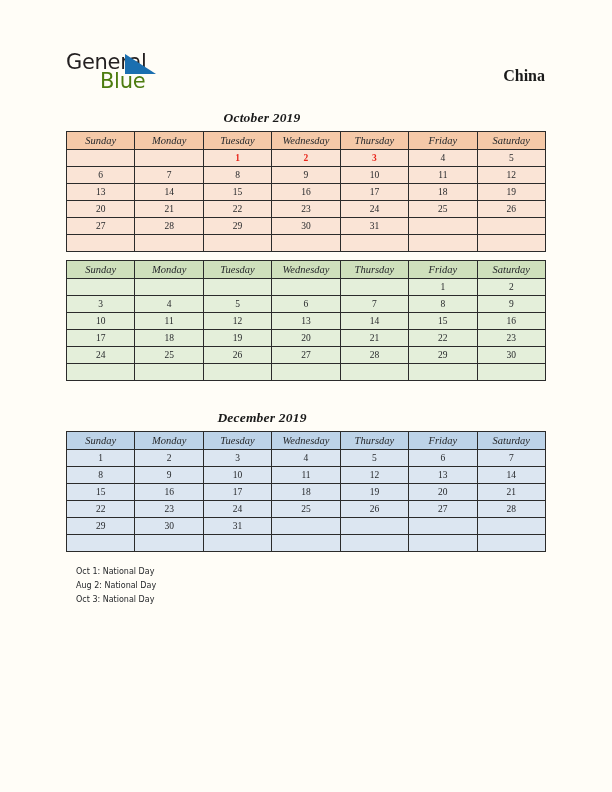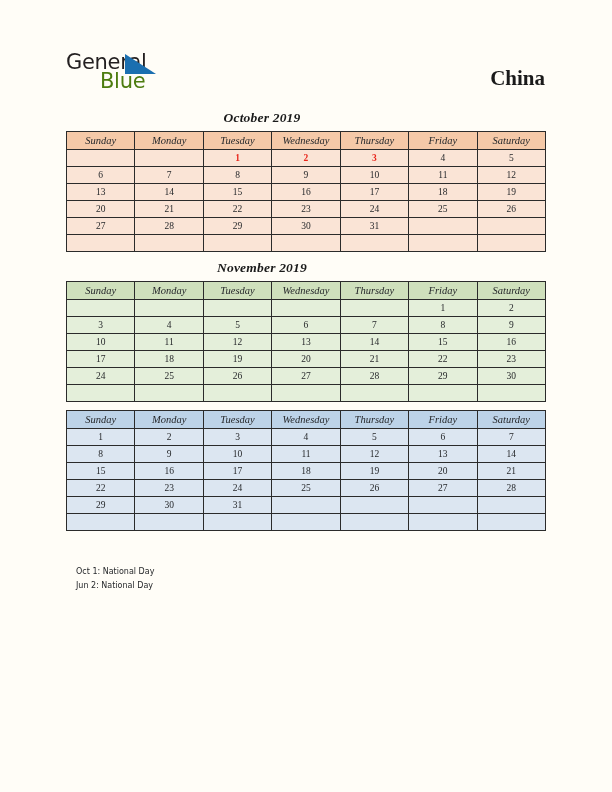--- a/index.html
+++ b/index.html
@@ -53,21 +53,21 @@
     font-size: 21px;
     letter-spacing: -0.3px;
     color: #4d7c0f;
     line-height: 1;
   }
   .country-title {
     position: absolute;
     right: 67px;
     top: 68px;
     font-family: "Liberation Serif", serif;
-    font-size: 21px;
+    font-size: 16px;
     font-weight: bold;
     color: #1a1a1a;
     line-height: 1;
   }
 
   
   .calendar-block {
     position: absolute;
     left: 66px;
     width: 392px;
@@ -229,21 +229,20 @@
           <td class="empty">&nbsp;</td>
           <td class="empty">&nbsp;</td>
           <td class="empty">&nbsp;</td>
           <td class="empty">&nbsp;</td>
         </tr>
       </tbody>
   </table>
 </div>
 
 <div class="calendar-block" id="block-1">
-  <div class="month-title">November 2019</div>
   <table class="calendar">
     <thead>
       <tr>
           <th>Sunday</th>
           <th>Monday</th>
           <th>Tuesday</th>
           <th>Wednesday</th>
           <th>Thursday</th>
           <th>Friday</th>
           <th>Saturday</th>
@@ -302,20 +301,21 @@
           <td class="empty">&nbsp;</td>
           <td class="empty">&nbsp;</td>
           <td class="empty">&nbsp;</td>
           <td class="empty">&nbsp;</td>
         </tr>
       </tbody>
   </table>
 </div>
 
 <div class="calendar-block" id="block-2">
+  <div class="month-title">December 2019</div>
   <table class="calendar">
     <thead>
       <tr>
           <th>Sunday</th>
           <th>Monday</th>
           <th>Tuesday</th>
           <th>Wednesday</th>
           <th>Thursday</th>
           <th>Friday</th>
           <th>Saturday</th>
@@ -375,14 +375,15 @@
           <td class="empty">&nbsp;</td>
           <td class="empty">&nbsp;</td>
           <td class="empty">&nbsp;</td>
         </tr>
       </tbody>
   </table>
 </div>
 
 <div class="holiday-notes">
     <div class="holiday-note">Oct 1: National Day</div>
-    <div class="holiday-note">Jun 2: National Day</div>
+    <div class="holiday-note">Aug 2: National Day</div>
+    <div class="holiday-note">Oct 3: National Day</div>
   </div>
 
 </body></html>

